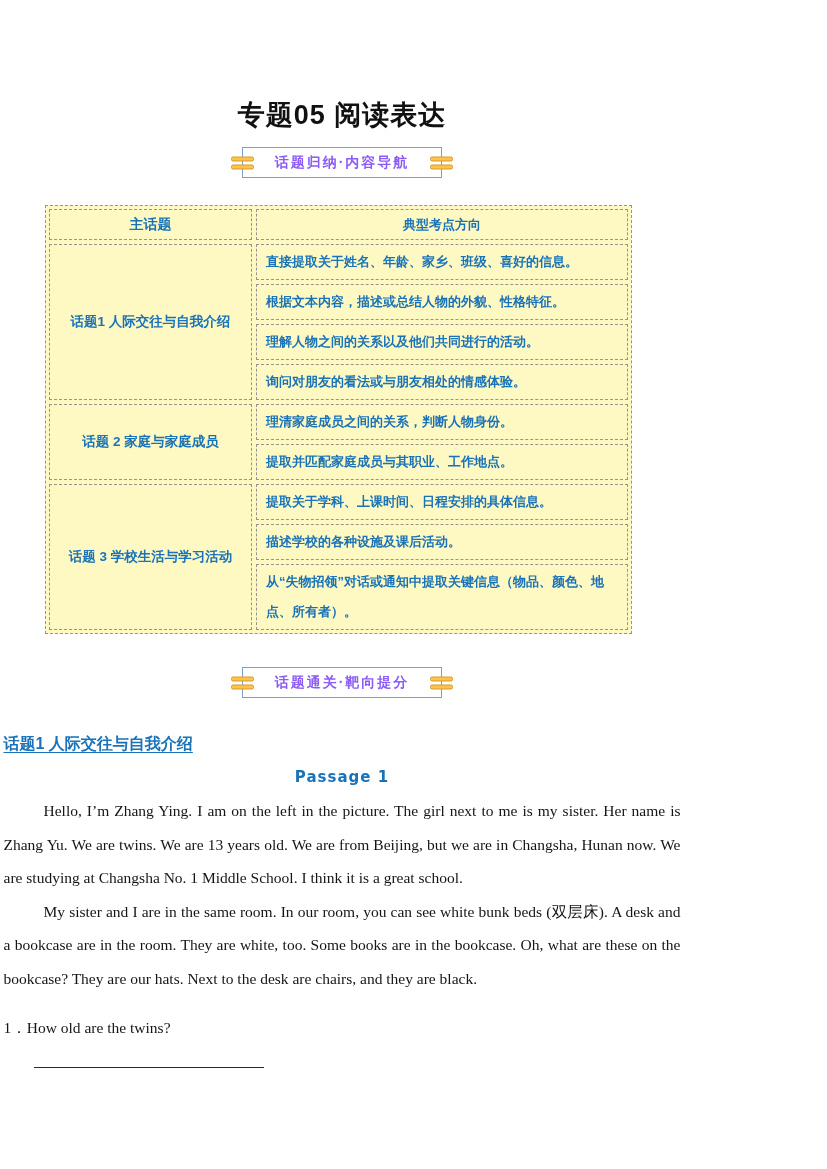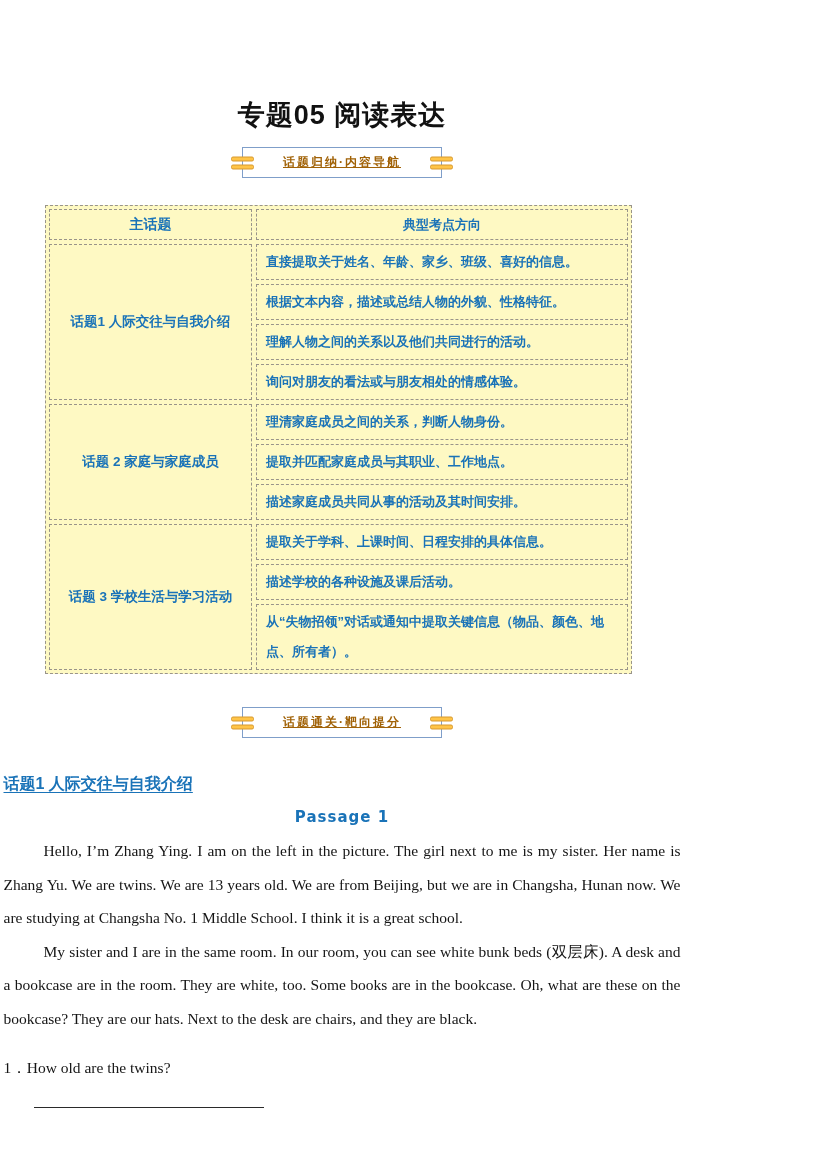--- a/index.html
+++ b/index.html
@@ -35,25 +35,24 @@
     background: #ffffff;
     display: flex;
     align-items: center;
     justify-content: center;
   }
   .banner-1 { margin-top: 13px; }
   .banner-2 { margin-top: 33px; }
   .banner-text {
     font-family: "Liberation Sans", sans-serif;
     font-weight: bold;
-    font-size: 12px;
-    color: #a16207;
+    font-size: 14px;
+    color: #8b5cf6;
     letter-spacing: 2px;
     white-space: nowrap;
-    text-decoration: underline;
   }
   .deco { position: absolute; top: 50%; transform: translateY(-50%); display: flex; flex-direction: column; gap: 3px; }
   .deco-left { left: -12px; }
   .deco-right { right: -12px; }
   .deco .bar {
     width: 23px; height: 5px;
     background: #ffc447;
     border: 1px solid #d8992f;
     border-radius: 2px;
   }
@@ -169,21 +168,20 @@
         <div class="cell point-cell">理解人物之间的关系以及他们共同进行的活动。</div>
         <div class="cell point-cell">询问对朋友的看法或与朋友相处的情感体验。</div>
       </div>
     </div>
 
     <div class="t-row">
       <div class="cell left-col topic-cell">话题 2 家庭与家庭成员</div>
       <div class="right-area">
         <div class="cell point-cell">理清家庭成员之间的关系，判断人物身份。</div>
         <div class="cell point-cell">提取并匹配家庭成员与其职业、工作地点。</div>
-        <div class="cell point-cell">描述家庭成员共同从事的活动及其时间安排。</div>
       </div>
     </div>
 
     <div class="t-row">
       <div class="cell left-col topic-cell">话题 3 学校生活与学习活动</div>
       <div class="right-area">
         <div class="cell point-cell">提取关于学科、上课时间、日程安排的具体信息。</div>
         <div class="cell point-cell">描述学校的各种设施及课后活动。</div>
         <div class="cell point-cell" style="flex:1 1 auto;">从“失物招领”对话或通知中提取关键信息（物品、颜色、地点、所有者）。</div>
       </div>

